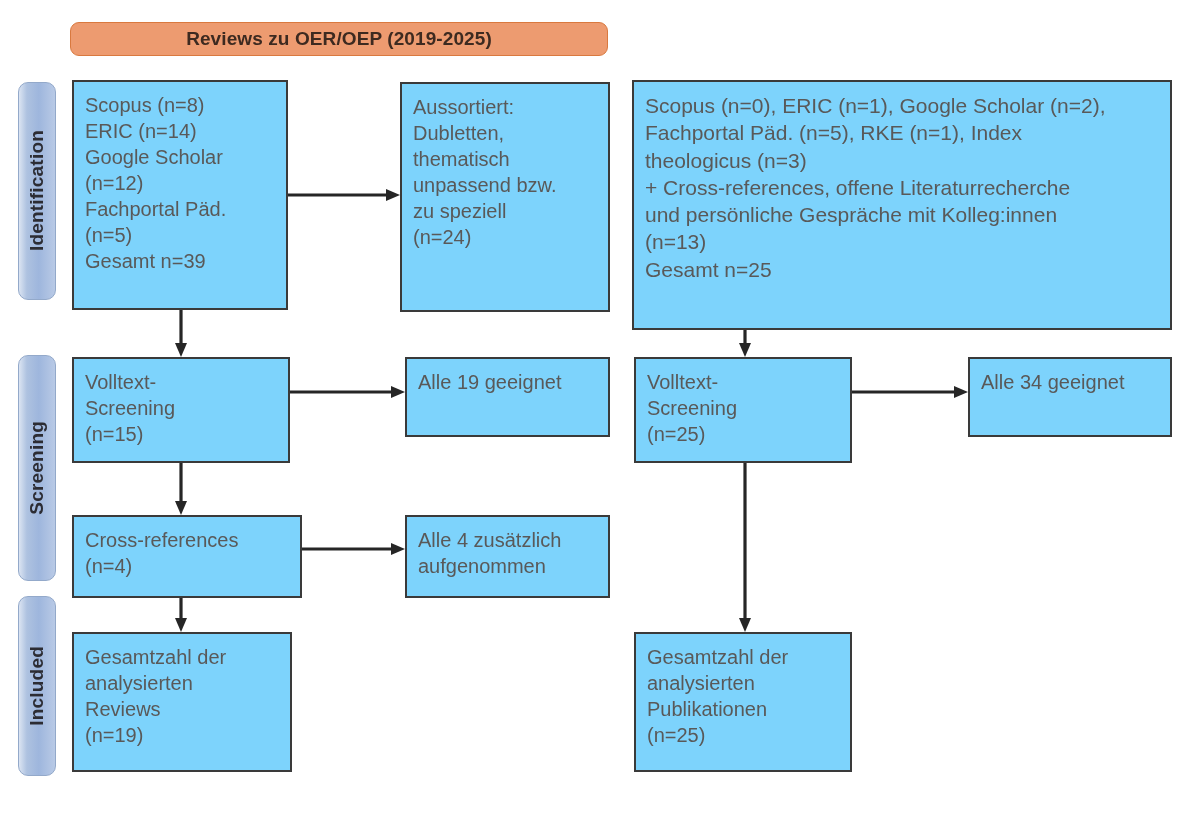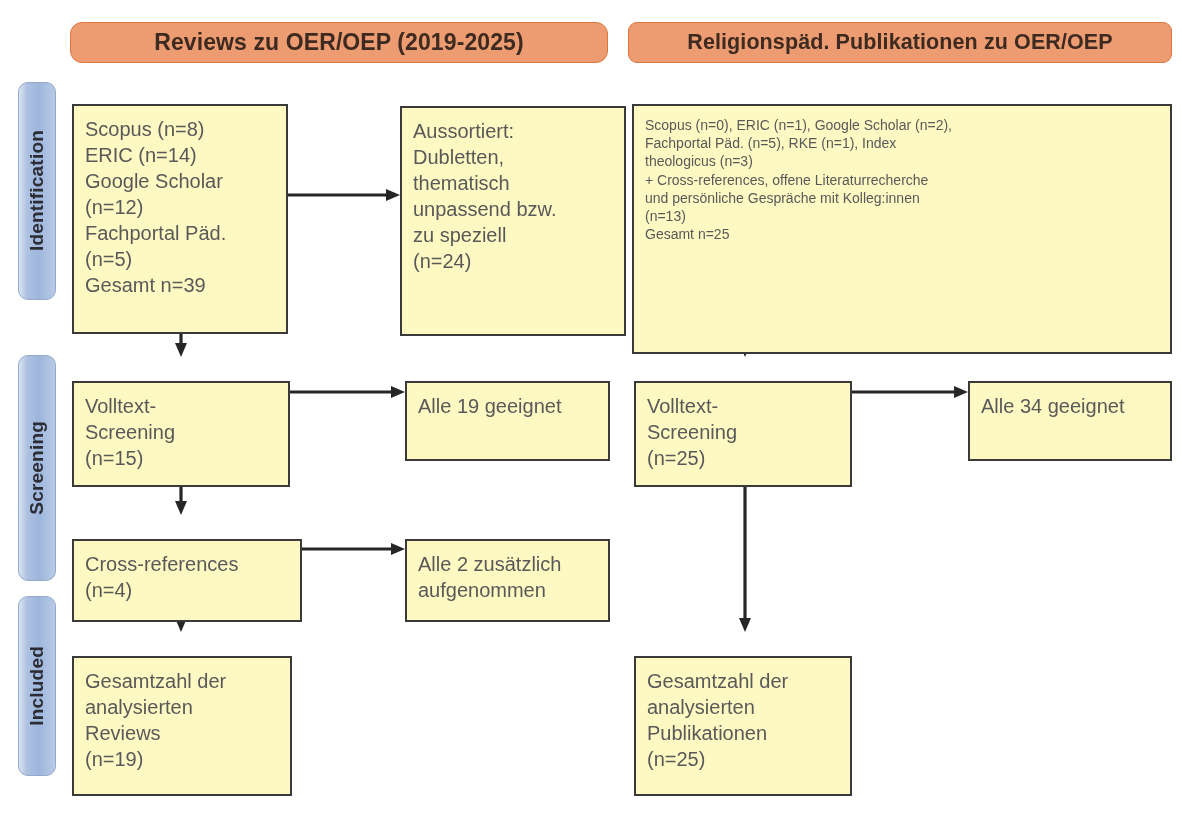--- a/index.html
+++ b/index.html
@@ -16,21 +16,21 @@
     position:absolute;
     background:#ed9b70;
     border:1.5px solid #d9793f;
     border-radius:9px;
     display:flex;align-items:center;justify-content:center;
     color:#3d2a20;
     font-weight:bold;
     letter-spacing:.1px;
     box-sizing:border-box;
   }
-  #hdr-left{left:70px;top:22px;width:538px;height:41px;font-size:23px;border-radius:12px;}
+  #hdr-left{left:70px;top:22px;width:538px;height:34px;font-size:19px;}
   #hdr-right{left:628px;top:22px;width:544px;height:41px;font-size:21.5px;}
 
   
   .stage-pill{
     position:absolute;left:18px;width:38px;
     background:linear-gradient(to right,#dbe4f2 0%,#aec2e0 22%,#9eb6dd 55%,#b9cae6 100%);
     border:1px solid #93a9ca;
     border-radius:10px;
     box-sizing:border-box;
     display:flex;align-items:center;justify-content:center;
@@ -41,34 +41,33 @@
     font-size:19px;font-weight:bold;color:#2c2c33;
     white-space:nowrap;letter-spacing:.2px;
   }
   #pill-identification{top:82px;height:218px;}
   #pill-screening{top:355px;height:226px;}
   #pill-included{top:596px;height:180px;}
 
   
   .fbox{
     position:absolute;
-    background:#fef9c3;
+    background:#7dd3fc;
     border:2.6px solid #3a3a3a;
     box-sizing:border-box;
     padding:10px 9px 8px 11px;
     font-size:20px;
     line-height:1.30;
     color:#595959;
     white-space:pre-line;
-    margin-top:24px;
   }
-  .fbox.wide{font-size:14px;line-height:1.30;}
+  .fbox.wide{font-size:21px;line-height:1.30;}
 
   #box-id-left     {left:72px; top:80px;  width:216px;height:230px;}
-  #box-excluded    {left:400px;top:82px;  width:226px;height:230px;}
+  #box-excluded    {left:400px;top:82px;  width:210px;height:230px;}
   #box-screen-left {left:72px; top:357px; width:218px;height:106px;}
   #box-alle15      {left:405px;top:357px; width:205px;height:80px; display:flex;align-items:flex-start;}
   #box-crossref    {left:72px; top:515px; width:230px;height:83px;}
   #box-alle4       {left:405px;top:515px; width:205px;height:83px;}
   #box-incl-left   {left:72px; top:632px; width:220px;height:140px;}
 
   #box-id-right    {left:632px;top:80px;  width:540px;height:250px;}
   #box-screen-right{left:634px;top:357px; width:218px;height:106px;}
   #box-alle25      {left:968px;top:357px; width:204px;height:80px;}
   #box-incl-right  {left:634px;top:632px; width:218px;height:140px;}
@@ -77,21 +76,20 @@
   #wires{position:absolute;left:0;top:0;width:1182px;height:820px;pointer-events:none;}
   #wires line{stroke:#262626;stroke-width:3.2;}
   #wires polygon{fill:#262626;}
 </style>
 </head>
 <body>
 
 <div id="stage">
 
   <div class="col-header" id="hdr-left">Reviews zu OER/OEP (2019-2025)</div>
-  <div class="col-header" id="hdr-right">Religionspäd. Publikationen zu OER/OEP</div>
 
   <div class="stage-pill" id="pill-identification">
     <span>Identification</span>
   </div>
   <div class="stage-pill" id="pill-screening">
     <span>Screening</span>
   </div>
   <div class="stage-pill" id="pill-included">
     <span>Included</span>
   </div>
@@ -143,21 +141,21 @@
 
   <div class="fbox" id="box-screen-left">Volltext-
 Screening
 (n=15)</div>
 
   <div class="fbox" id="box-alle15">Alle 19 geeignet</div>
 
   <div class="fbox" id="box-crossref">Cross-references
 (n=4)</div>
 
-  <div class="fbox" id="box-alle4">Alle 2 zusätzlich
+  <div class="fbox" id="box-alle4">Alle 4 zusätzlich
 aufgenommen</div>
 
   <div class="fbox" id="box-incl-left">Gesamtzahl der
 analysierten
 Reviews
 (n=19)</div>
 
   <div class="fbox wide" id="box-id-right">Scopus (n=0), ERIC (n=1), Google Scholar (n=2),
 Fachportal Päd. (n=5), RKE (n=1), Index
 theologicus (n=3)

